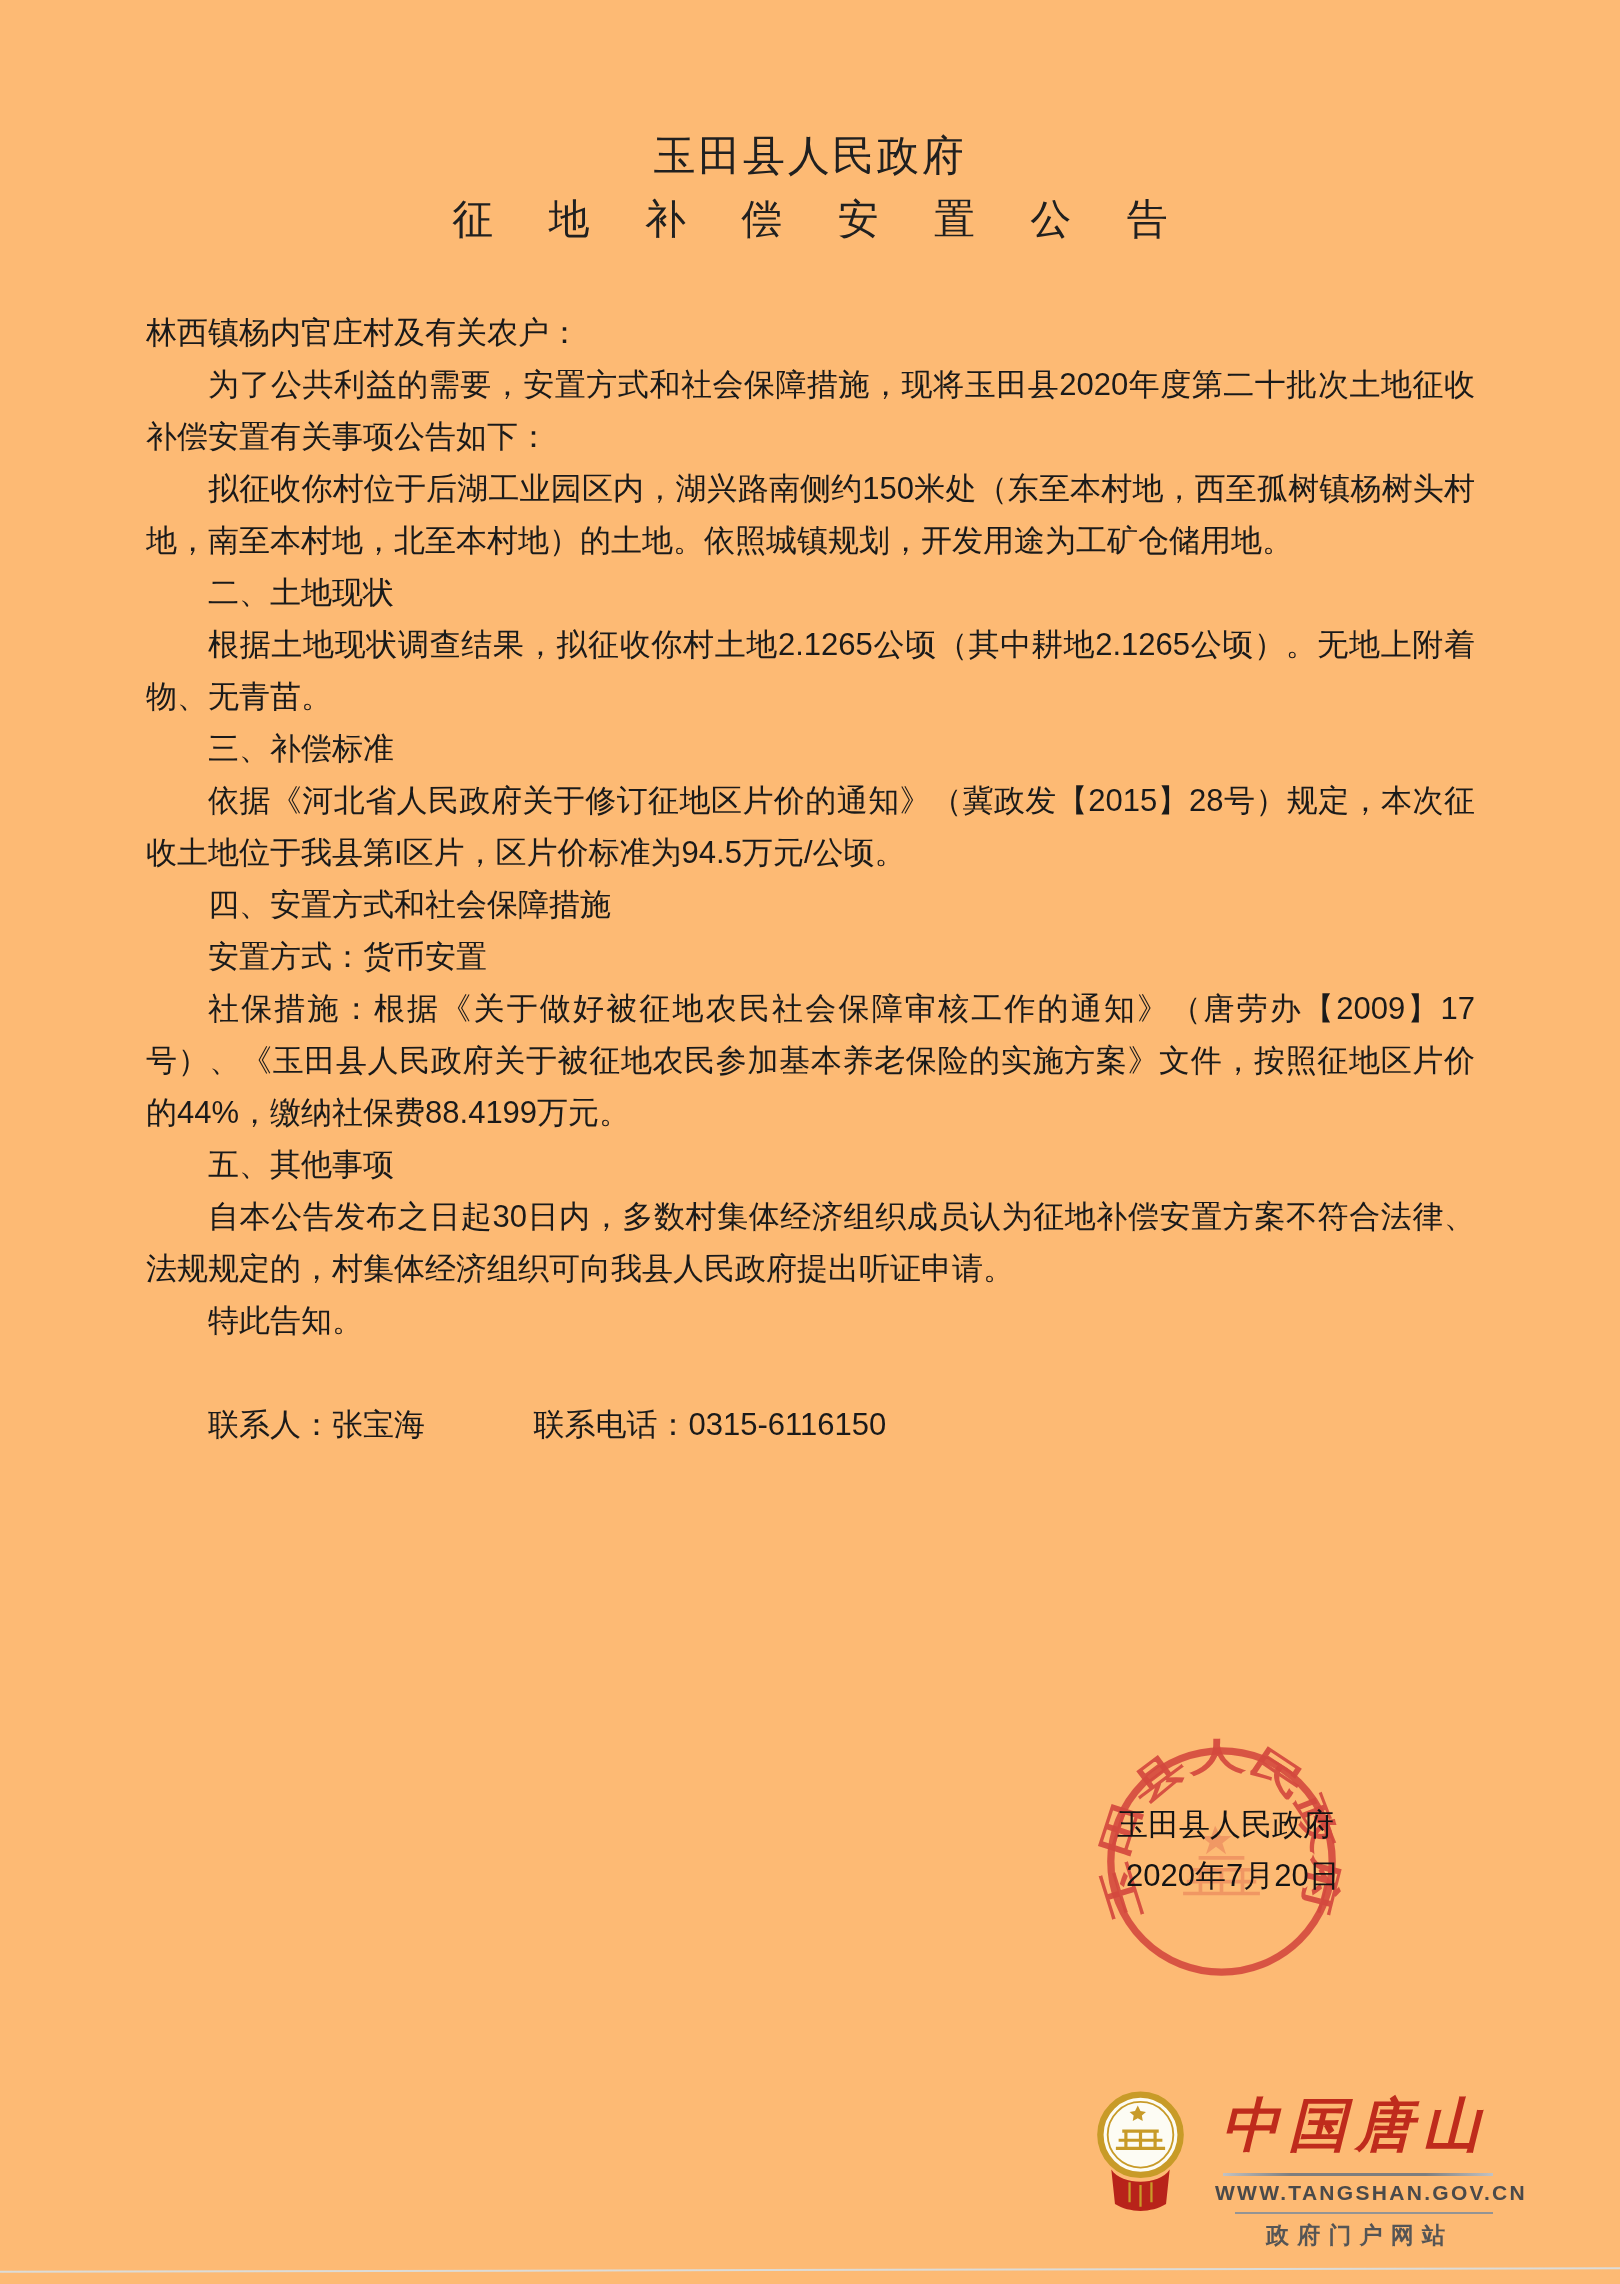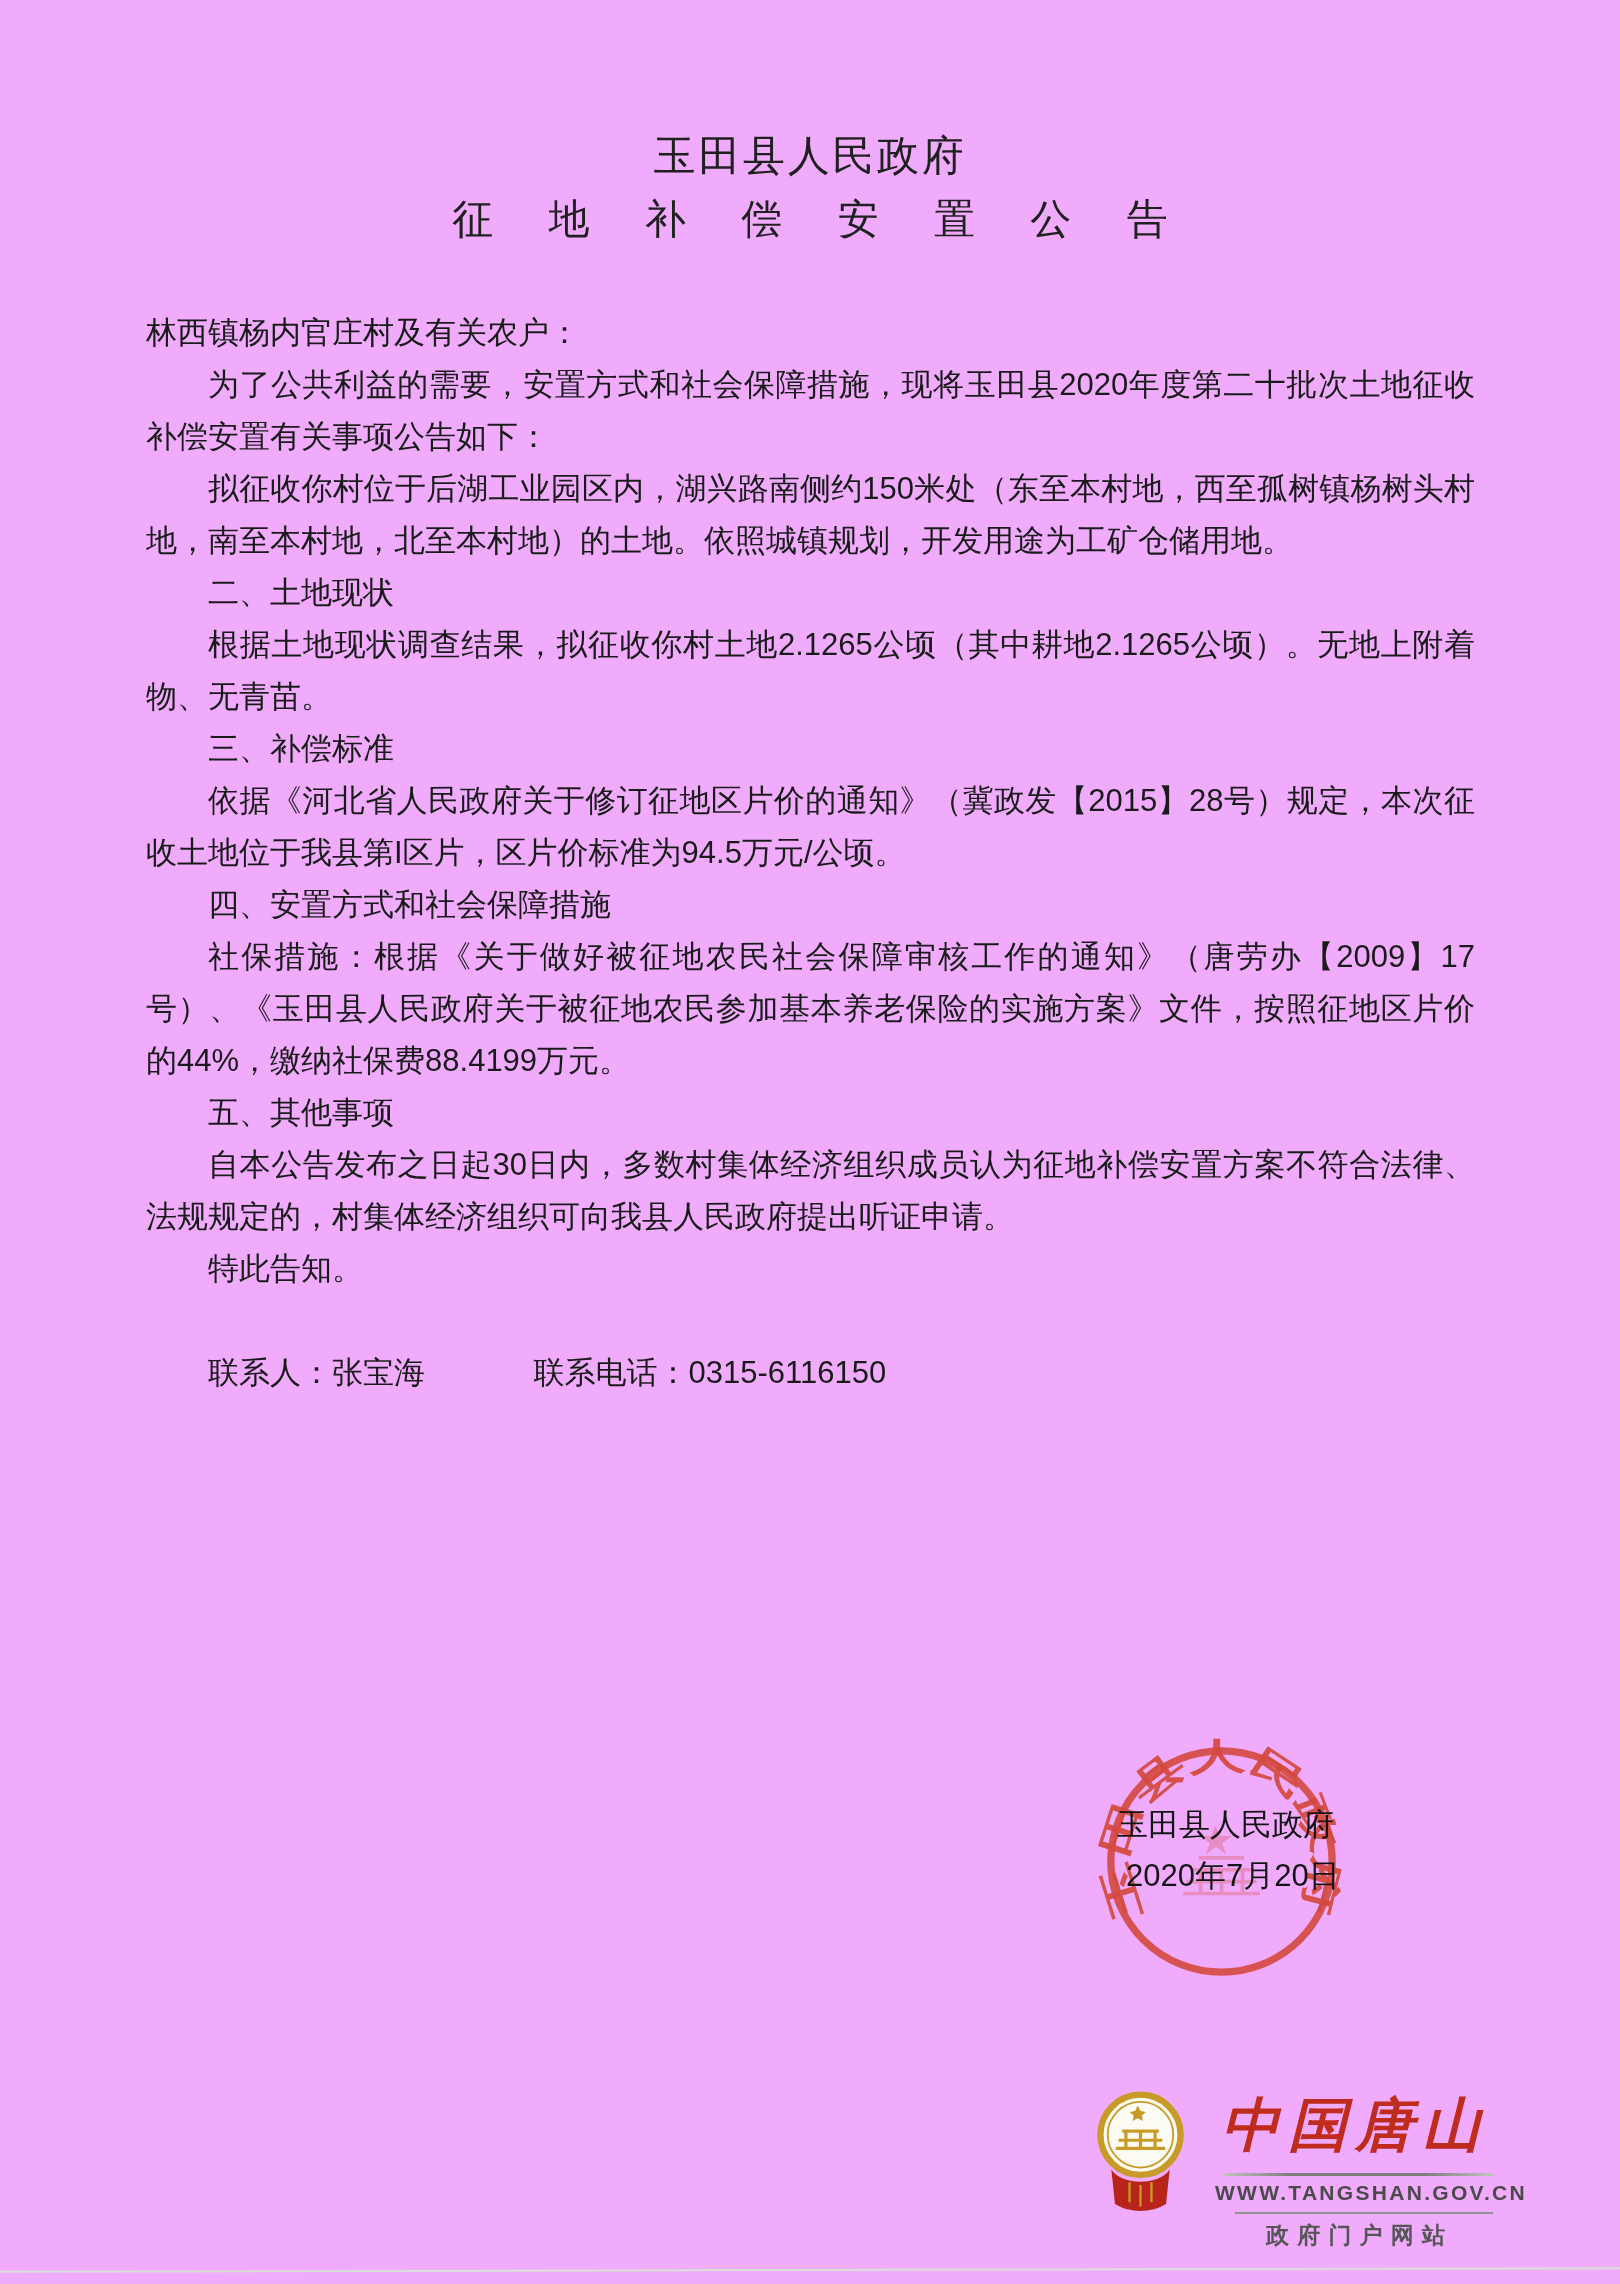--- a/index.html
+++ b/index.html
@@ -7,21 +7,21 @@
     --brand-red:#bf2b1c;
     --emblem-gold:#c89b28;
     --emblem-red:#b8231a;
     --footer-gray:#4a4a4a;
     --ink:#1c1c1c;
   }
   html,body{margin:0;padding:0;background:#f4f4f1;}
   .page{
     position:relative;
     width:1620px;height:2284px;
-    background:#f0abfc;
+    background:#fdba74;
     overflow:hidden;
     font-family:"Liberation Sans","DejaVu Sans",sans-serif;
     color:var(--ink);
   }
   .doc-title1{
     position:absolute;top:128px;left:0;width:100%;
     text-align:center;
     font-family:"Liberation Serif","DejaVu Serif",serif;
     font-size:42px;font-weight:500;letter-spacing:2.7px;
     color:#202020;
@@ -103,20 +103,21 @@
   <div class="doc-body">
     <p class="para">林西镇杨内官庄村及有关农户：</p>
     <div>
         <p class="para indent">为了公共利益的需要，安置方式和社会保障措施，现将玉田县2020年度第二十批次土地征收补偿安置有关事项公告如下：</p>
         <p class="para indent">拟征收你村位于后湖工业园区内，湖兴路南侧约150米处（东至本村地，西至孤树镇杨树头村地，南至本村地，北至本村地）的土地。依照城镇规划，开发用途为工矿仓储用地。</p>
         <p class="para indent">二、土地现状</p>
         <p class="para indent">根据土地现状调查结果，拟征收你村土地2.1265公顷（其中耕地2.1265公顷）。无地上附着物、无青苗。</p>
         <p class="para indent">三、补偿标准</p>
         <p class="para indent">依据《河北省人民政府关于修订征地区片价的通知》（冀政发【2015】28号）规定，本次征收土地位于我县第I区片，区片价标准为94.5万元/公顷。</p>
         <p class="para indent">四、安置方式和社会保障措施</p>
+        <p class="para indent">安置方式：货币安置</p>
         <p class="para indent">社保措施：根据《关于做好被征地农民社会保障审核工作的通知》（唐劳办【2009】17号）、《玉田县人民政府关于被征地农民参加基本养老保险的实施方案》文件，按照征地区片价的44%，缴纳社保费88.4199万元。</p>
         <p class="para indent">五、其他事项</p>
         <p class="para indent">自本公告发布之日起30日内，多数村集体经济组织成员认为征地补偿安置方案不符合法律、法规规定的，村集体经济组织可向我县人民政府提出听证申请。</p>
         <p class="para indent">特此告知。</p>
       </div>
     <p class="contact-line">
       <span class="contact-person">联系人：张宝海</span><span>联系电话：0315-6116150</span>
     </p>
   </div>
 

